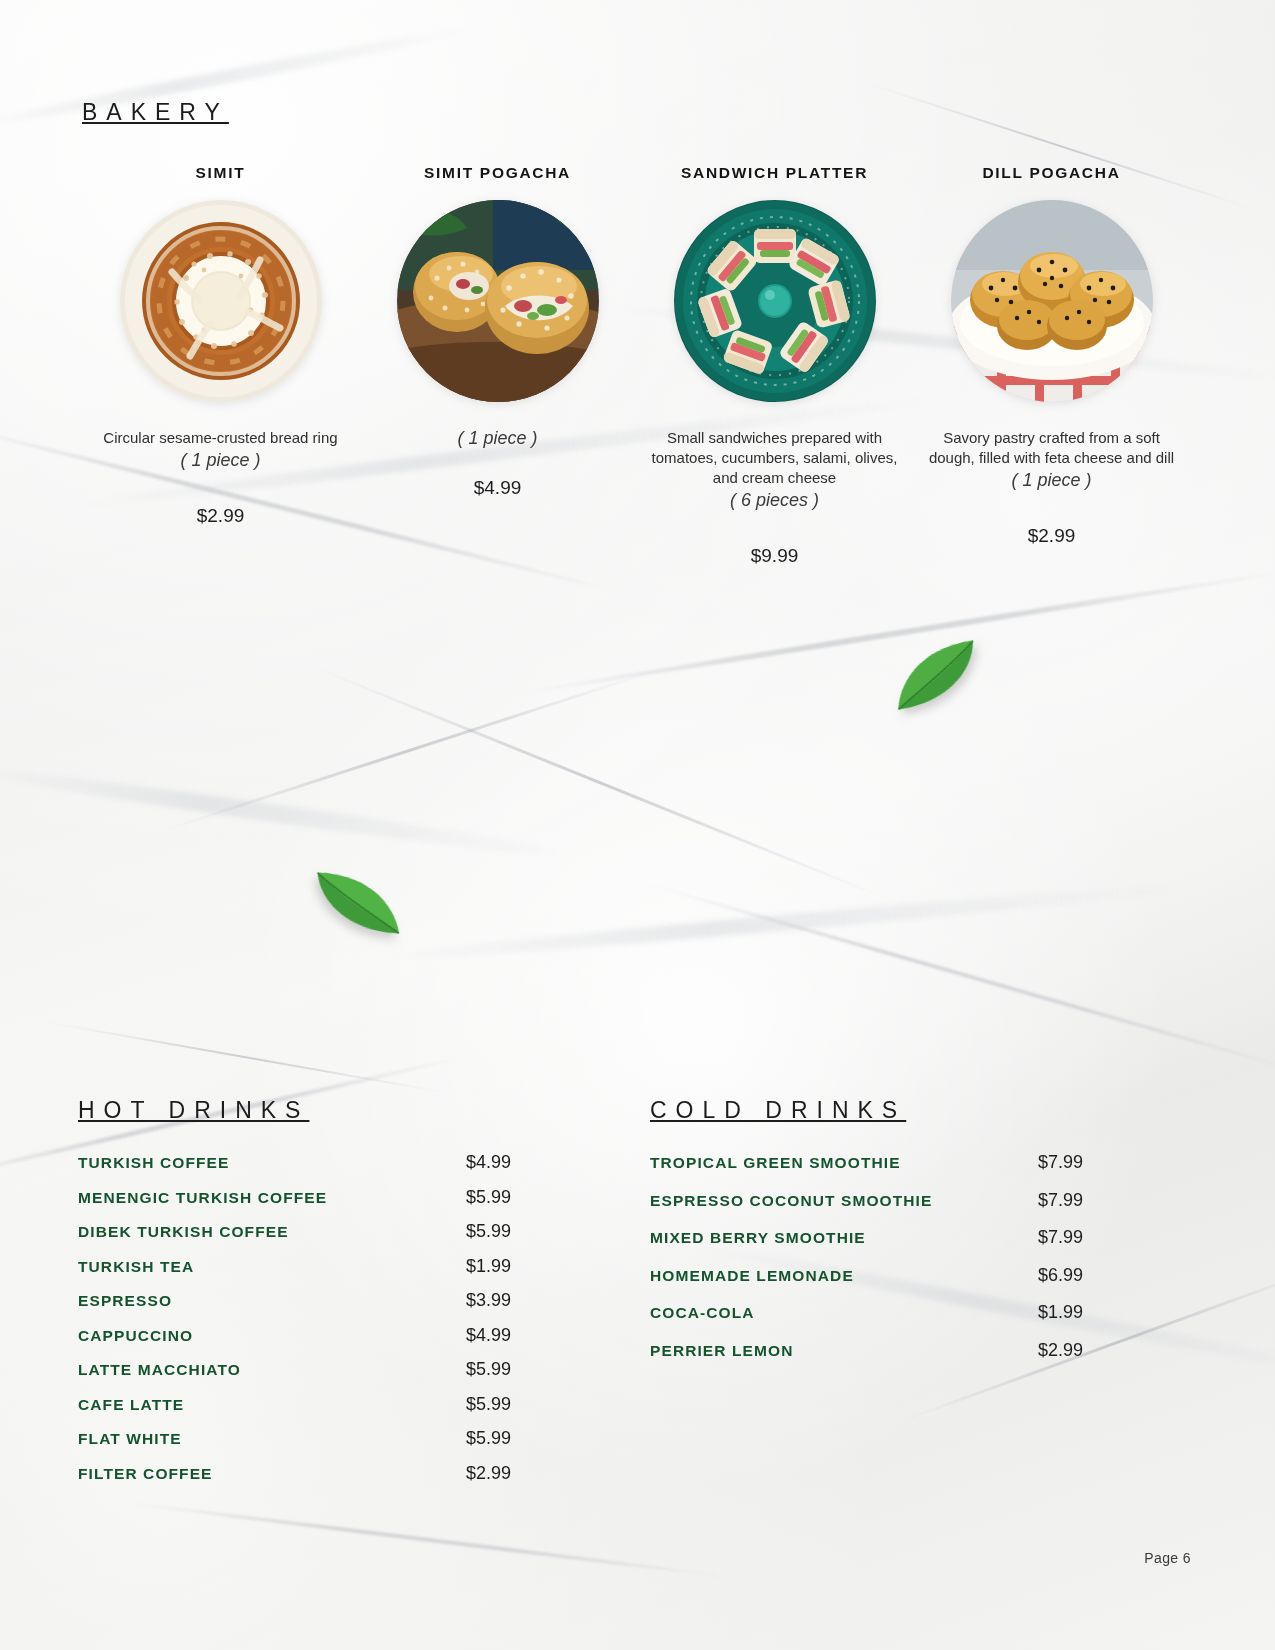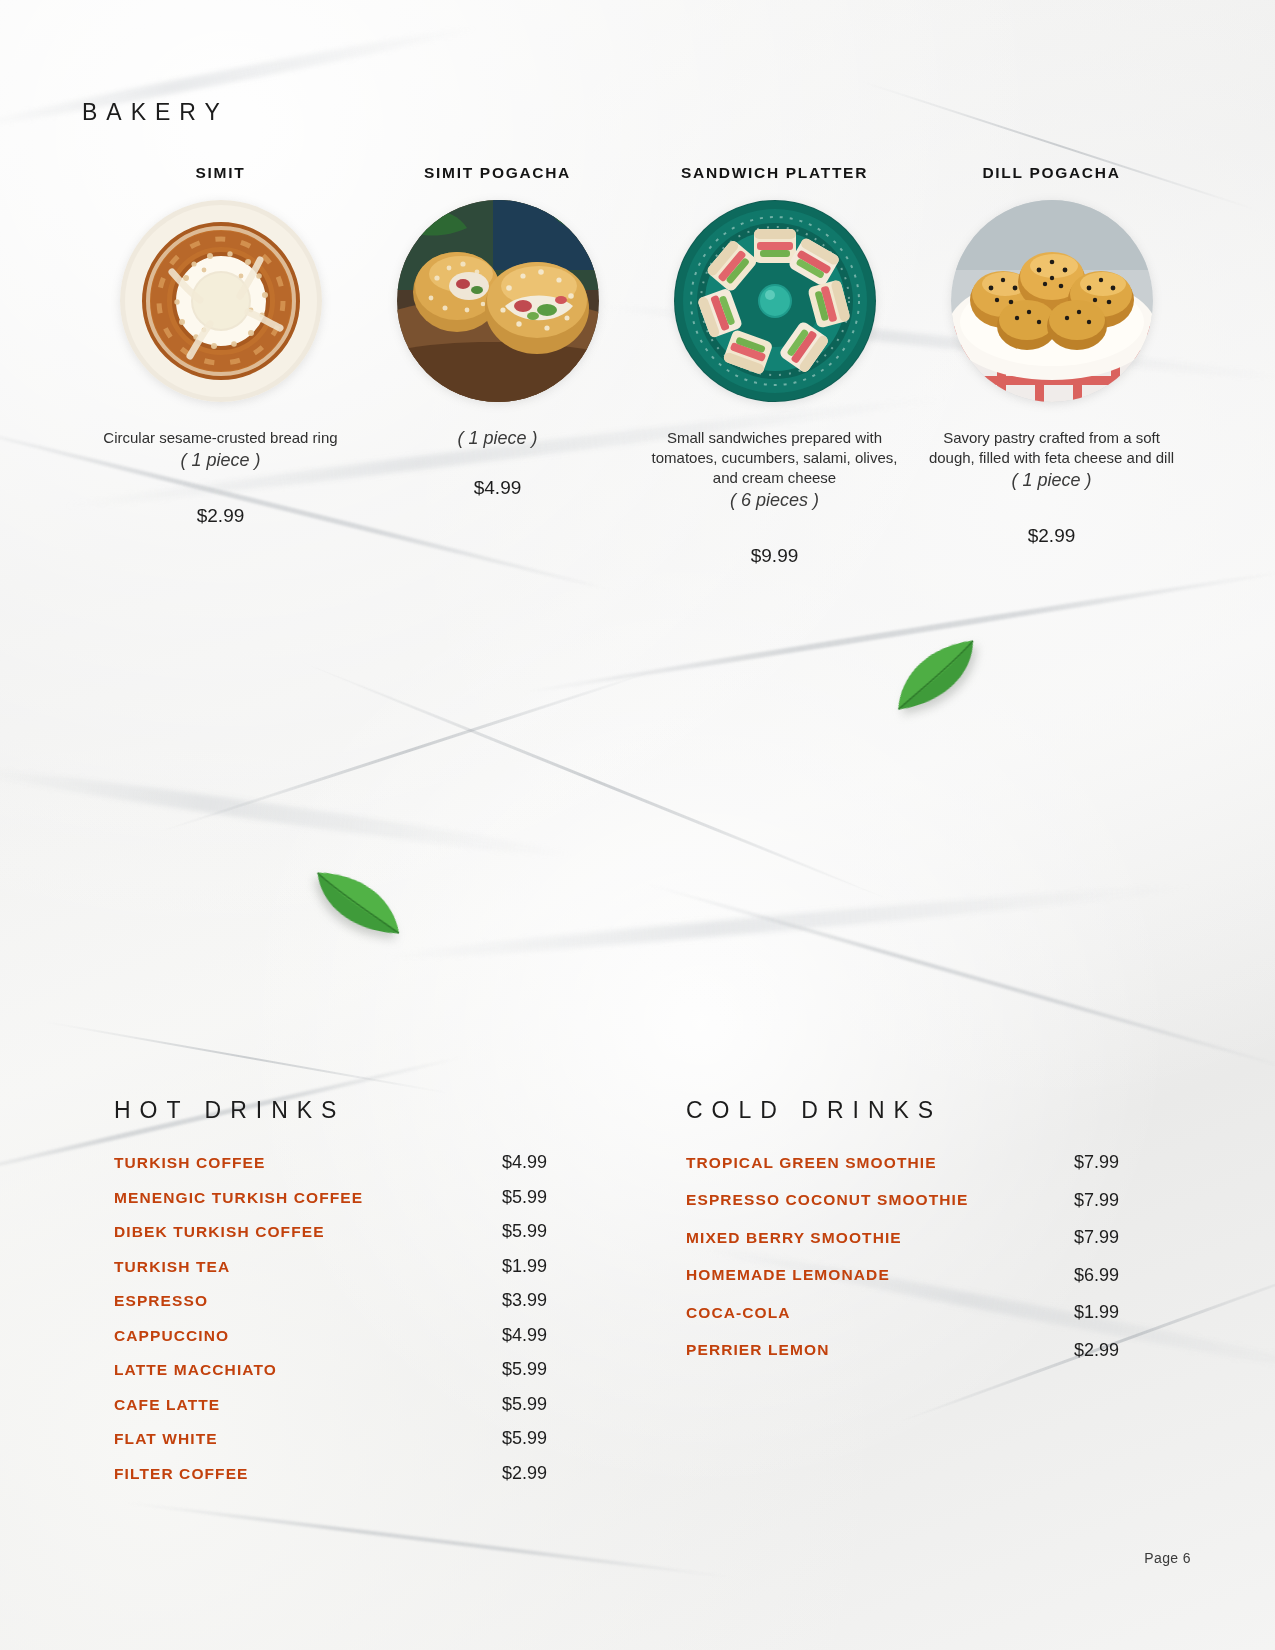--- a/index.html
+++ b/index.html
@@ -56,20 +56,21 @@
     position: absolute;
     inset: 0;
   }
 
   .section-title {
     font-family: "Liberation Sans", sans-serif;
     font-weight: 400;
     letter-spacing: 9px;
     font-size: 23px;
     color: #1c1c1c;
+    text-decoration: underline;
   }
 
   
   .bakery {
     position: absolute;
     left: 82px;
     top: 80px;
     width: 1110px;
   }
   .bakery .section-title {
@@ -118,48 +119,47 @@
   .price {
     font-size: 19px;
     color: #1d1d1d;
     margin-top: 34px;
   }
   .card.tall .price { margin-top: 28px; }
 
   
   .drinks-col {
     position: absolute;
-    margin-left: 36px;
   }
   .drinks-col.hot { left: 78px; top: 1078px; width: 460px; }
   .drinks-col.cold { left: 650px; top: 1078px; width: 460px; }
   .drinks-col .section-title { margin-bottom: 28px; }
   .drink-row {
     display: flex;
     align-items: baseline;
     margin-bottom: 13px;
   }
   .drink-name {
     font-weight: bold;
     font-size: 15.5px;
     letter-spacing: 1.1px;
-    color: #c2410c;
+    color: #14532d;
     flex: 0 0 auto;
   }
   .drink-spacer { flex: 1 1 auto; }
   .drink-price {
     font-size: 18px;
     color: #1d1d1d;
     width: 72px;
     text-align: left;
     flex: 0 0 auto;
   }
   .hot .drink-price { margin-left: 0; }
   .hot .drink-row { margin-bottom: 13.5px; }
-  .cold .drink-row { margin-bottom: 16.5px; align-items: center; }
+  .cold .drink-row { margin-bottom: 16.5px; }
 
   .page-num {
     position: absolute;
     right: 84px;
     bottom: 84px;
     font-size: 14px;
     color: #3a3a3a;
     letter-spacing: 0.4px;
   }
 </style>

